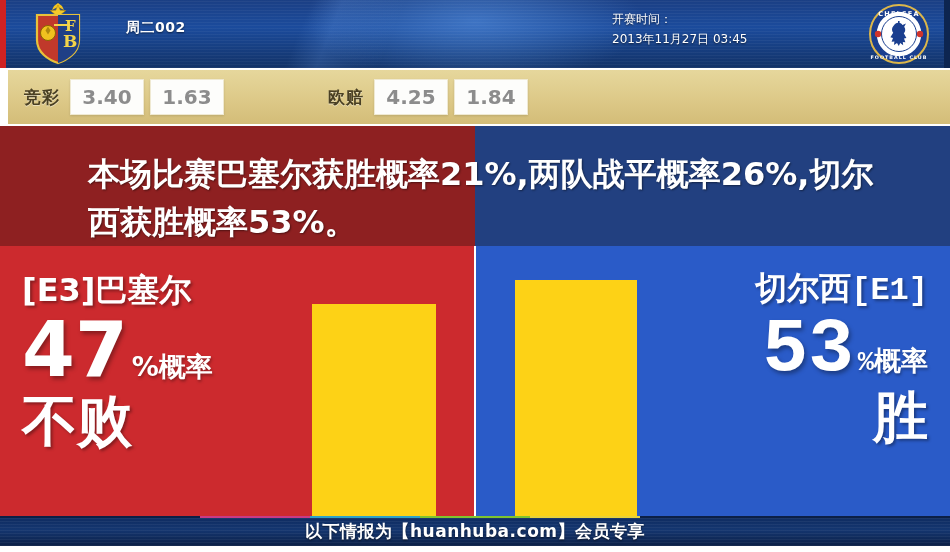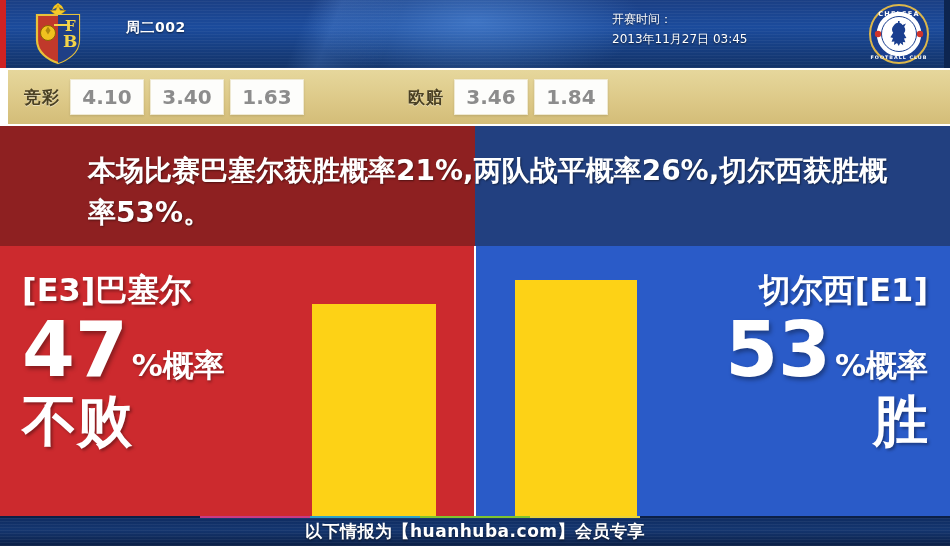--- a/index.html
+++ b/index.html
@@ -86,45 +86,45 @@
   .odds-cell.wide{min-width:62px;}
 
   
   .banner{
     position:absolute;left:0;top:126px;width:950px;height:120px;display:flex;
   }
   .banner-l{width:475px;height:120px;background:#8e2021;}
   .banner-r{width:475px;height:120px;background:#224080;}
   .banner-text{
     position:absolute;left:88px;top:24px;width:800px;
-    color:#ffffff;font-size:28px;font-weight:bold;line-height:1.5;
+    color:#ffffff;font-size:32px;font-weight:bold;line-height:1.5;
     letter-spacing:0px;text-shadow:1px 1px 2px rgba(0,0,0,.45);
   }
 
   
   .main{position:absolute;left:0;top:246px;width:950px;height:270px;display:flex;}
   .pane-l{position:relative;width:475px;height:270px;background:#cc2a2e;}
   .pane-r{position:relative;width:475px;height:270px;background:#2a5bc8;}
   .split-line{position:absolute;left:474px;top:246px;width:2px;height:270px;background:#ffffff;z-index:5;}
 
   .team-block-l{position:absolute;left:22px;top:28px;width:270px;text-align:left;}
-  .team-block-r{position:absolute;right:22px;top:28px;width:270px;text-align:right;}
+  .team-block-r{position:absolute;right:22px;top:28px;width:270px;text-align:right;font-family:Liberation Mono, monospace;}
 
   .team-name{
     color:#ffffff;font-size:32px;font-weight:bold;line-height:1.05;
     text-shadow:2px 2px 3px rgba(0,0,0,.35);white-space:nowrap;
   }
   .pct-row{display:flex;align-items:baseline;margin-top:4px;}
   .pct-row.right{justify-content:flex-end;}
   .pct-num{
     color:#ffffff;font-size:76px;font-weight:bold;line-height:1;
     text-shadow:2px 3px 4px rgba(0,0,0,.35);
   }
   .pct-suffix{
-    color:#ffffff;font-size:31px;font-weight:bold;margin-left:4px;
+    color:#ffffff;font-size:27px;font-weight:bold;margin-left:4px;
     text-shadow:1px 2px 3px rgba(0,0,0,.35);
   }
   .outcome{
     color:#ffffff;font-size:55px;font-weight:bold;margin-top:6px;line-height:1;
     text-shadow:2px 2px 3px rgba(0,0,0,.35);
   }
 
   .bar{position:absolute;bottom:0;background:#fdd216;}
   .bar-left{left:312px;width:124px;height:212px;}
   .bar-right{left:40px;width:122px;height:236px;}
@@ -189,29 +189,28 @@
         <path d="M27 21 c2.5 -2 6 -1.5 7.5 1 l3.5 -1.5 l-1.8 3.2 c1.6 2.2 1.3 5 -0.4 6.6 l2.6 4.6 l-2.4 0.6 l1.4 3.8 l-2.6 -0.4 l0.4 3.4 l-3 -2.2 l-1.4 3 l-1.8 -3 l-3 1.8 l0.4 -3.4 l-2.8 0.2 l1.4 -3.6 l-2.6 -0.8 l2.8 -4.6 c-1.6 -1.8 -1.6 -4.4 0 -6.4 Z"></path>
         <rect x="30" y="18" width="1.6" height="6"></rect>
       </g>
     </svg>
   </div>
 
   <div class="odds">
 
     <div class="odds-group g1">
       <span class="odds-label">竞彩</span>
-      <span class="odds-cell">4.10</span>
       <span class="odds-cell">3.40</span>
       <span class="odds-cell">1.63</span>
     </div>
 
 
     <div class="odds-group g3">
       <span class="odds-label">欧赔</span>
-      <span class="odds-cell">3.46</span>
+      <span class="odds-cell">4.25</span>
       <span class="odds-cell">1.84</span>
     </div>
 
   </div>
 
   <div class="banner">
     <div class="banner-l"></div>
     <div class="banner-r"></div>
     <div class="banner-text">本场比赛巴塞尔获胜概率21%,两队战平概率26%,切尔西获胜概率53%。</div>
   </div>

